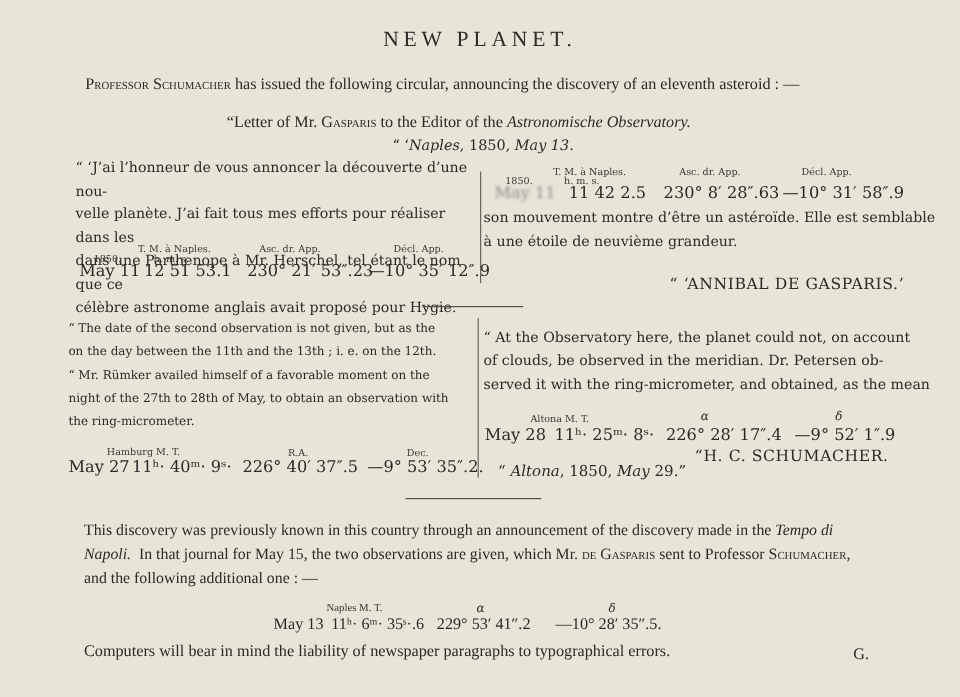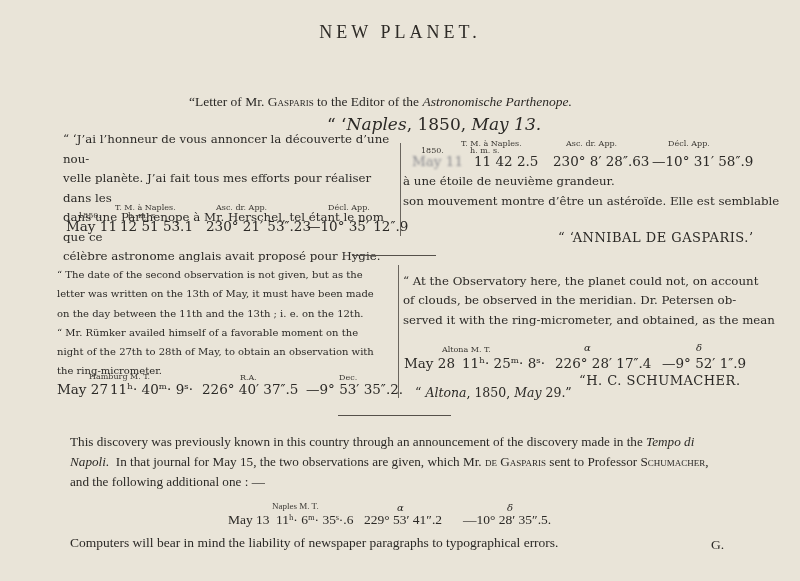--- a/index.html
+++ b/index.html
@@ -26,26 +26,29 @@
   .vrule { position: absolute; width: 1px; background: #6a655e; }
   .blur { color: #8a8a8f; filter: blur(1.2px); }
 </style>
 </head>
 <body>
 
 <div class="page">
 
   <div class="abs title">NEW PLANET.</div>
 
+  <div class="abs cond" style="top:62px; left:71px;">
+    <span class="sc">Professor Schumacher</span><span> has issued the following circular, announcing the discovery of an eleventh asteroid : —</span>
+  </div>
 
   <div class="abs cond" style="top:94px; left:189px;">
-    <span>“Letter of Mr. </span><span class="sc">Gasparis</span><span> to the Editor of the </span><span class="it">Astronomische Parthenope.</span>
+    <span>“Letter of Mr. </span><span class="sc">Gasparis</span><span> to the Editor of the </span><span class="it">Astronomische Observatory.</span>
   </div>
 
-  <div class="abs" style="top:114px; left:327px; font-size:17px;">
+  <div class="abs" style="top:114px; left:327px; font-size:12px;">
     <span>“ ‘</span><span class="it">Naples</span><span>, 1850, </span><span class="it">May 13.</span>
   </div>
 
   <div class="abs" style="top:130px; left:63px; width:330px;">
     <div class="para" style="font-size:11.8px; line-height:19.5px;">
       <div>“ ‘J’ai l’honneur de vous annoncer la découverte d’une nou-</div>
       <div>velle planète.  J’ai fait tous mes efforts pour réaliser dans les</div>
       <div>dans une Parthenope à Mr. Herschel, tel étant le nom que ce</div>
       <div>célèbre astronome anglais avait proposé pour Hygie.</div>
     </div>
@@ -69,30 +72,29 @@
     <div class="abs small-hdr" style="top:139px; left:461px;">T. M. à Naples.</div>
     <div class="abs small-hdr" style="top:146px; left:470px;">h.   m.   s.</div>
     <div class="abs small-hdr" style="top:139px; left:566px;">Asc. dr. App.</div>
     <div class="abs small-hdr" style="top:139px; left:668px;">Décl. App.</div>
     <div class="abs obs blur" style="top:153px; left:412px;">May 11</div>
     <div class="abs obs" style="top:153px; left:474px;">11  42   2.5</div>
     <div class="abs obs" style="top:153px; left:553px;">230°  8′ 28″.63</div>
     <div class="abs obs" style="top:153px; left:652px;">—10° 31′ 58″.9</div>
   </div>
   <div class="abs para" style="top:172px; left:403px; font-size:11.8px; line-height:19.5px;">
+    <div>son mouvement montre d’être un astéroïde.   Elle est semblable</div>
     <div>à une étoile de neuvième grandeur.</div>
-    <div>son mouvement montre d’être un astéroïde.   Elle est semblable</div>
   </div>
   <div class="abs" style="top:230px; left:558px; font-size:13px; letter-spacing:0.5px;">“ ‘ANNIBAL DE GASPARIS.’</div>
 
   <div class="rule" style="top:255px; left:352px; width:84px;"></div>
 
   <div class="abs para" style="top:265px; left:57px; font-size:10px; line-height:19.3px;">
     <div>“ The date of the second observation is not given, but as the</div>
-    <div>letter was written on the 13th of May, it must have been made</div>
     <div>on the day between the 11th and the 13th ; i. e. on the 12th.</div>
     <div>“ Mr. Rümker availed himself of a favorable moment on the</div>
     <div>night of the 27th to 28th of May, to obtain an observation with</div>
     <div>the ring-micrometer.</div>
   </div>
   <div>
     <div class="abs small-hdr" style="top:372px; left:89px;">Hamburg M. T.</div>
     <div class="abs small-hdr" style="top:373px; left:240px;">R.A.</div>
     <div class="abs small-hdr" style="top:373px; left:339px;">Dec.</div>
     <div class="abs obs" style="top:381px; left:57px;">May 27</div>

